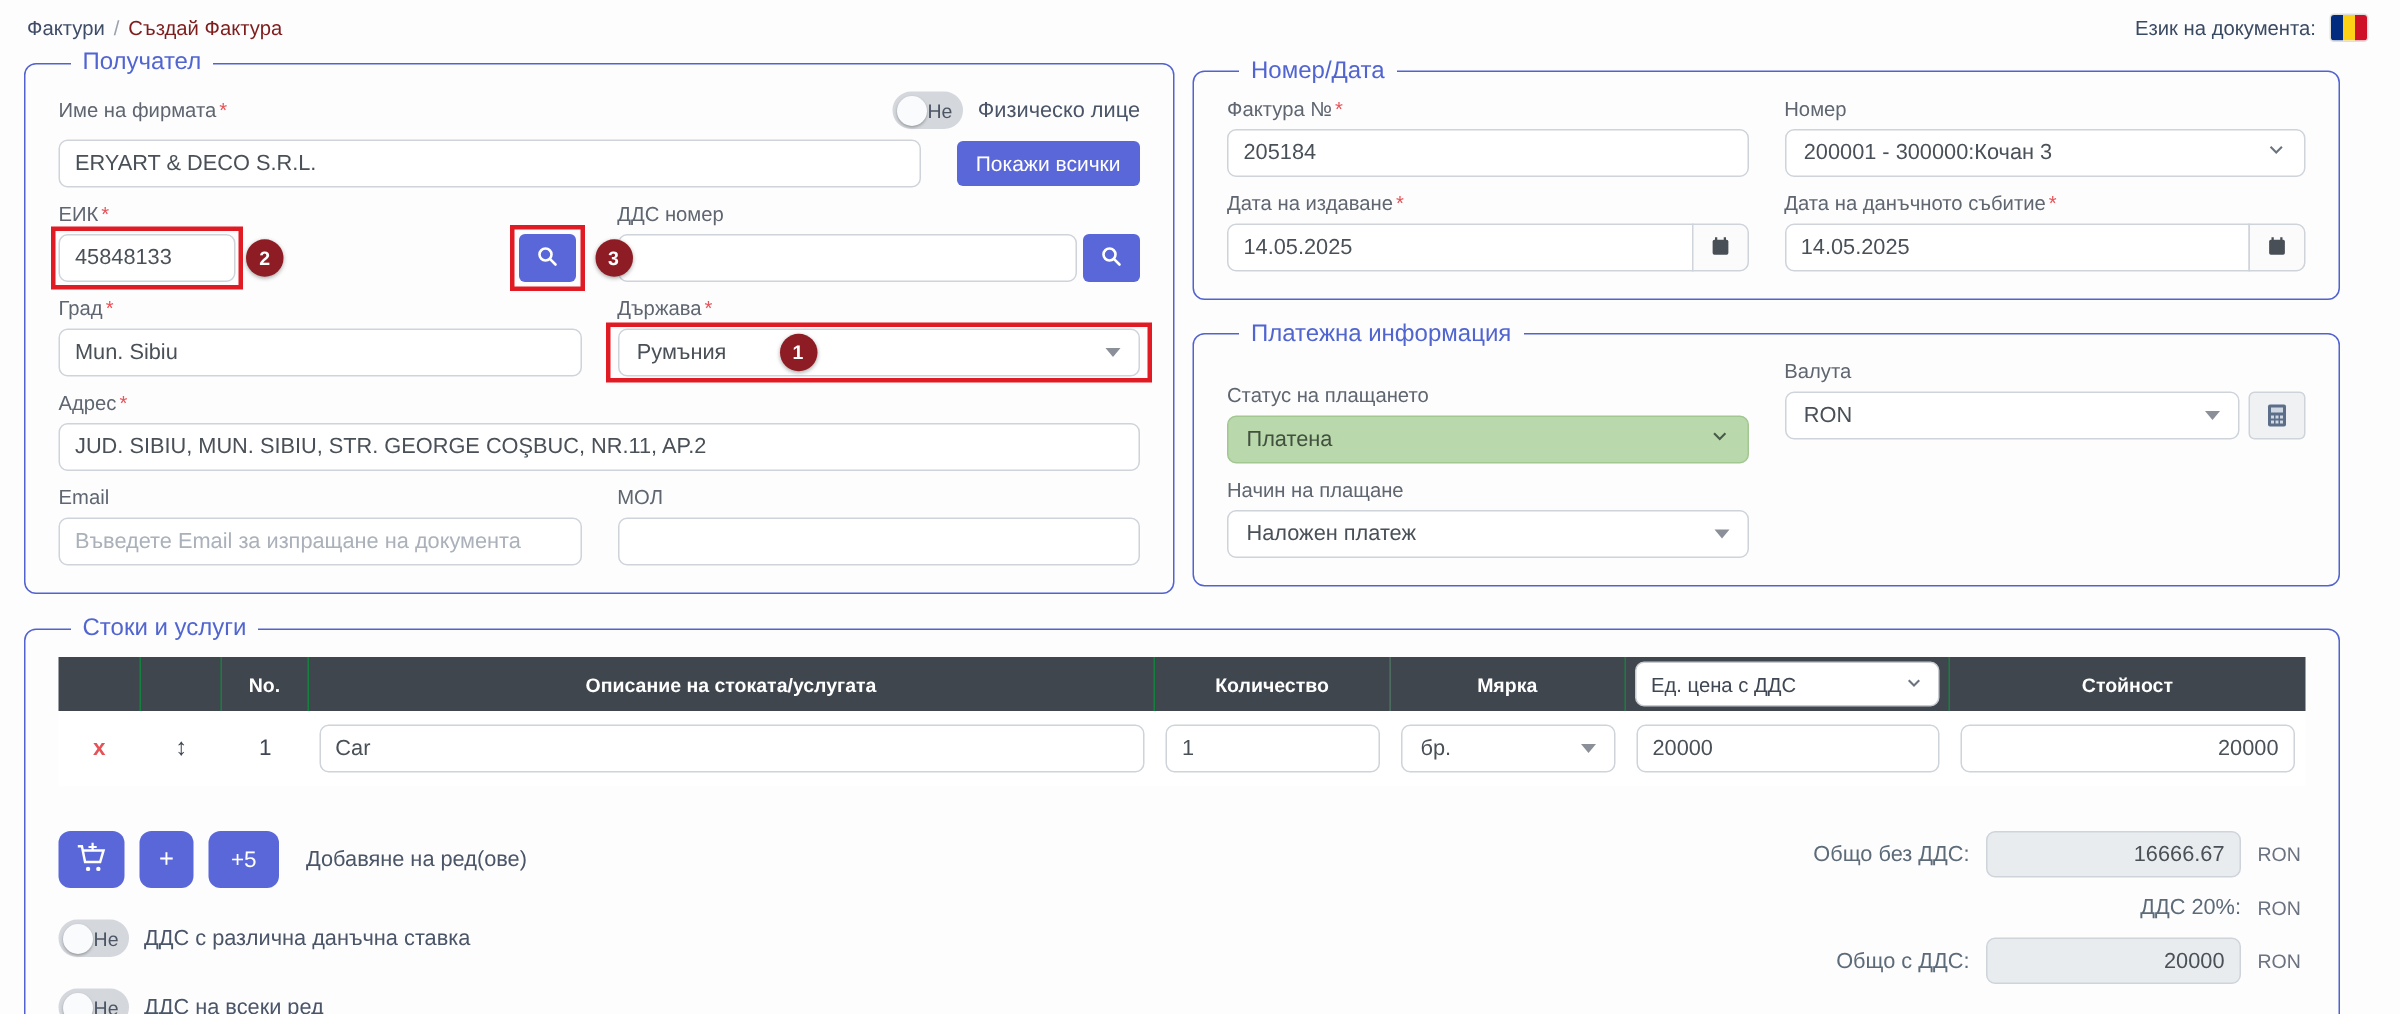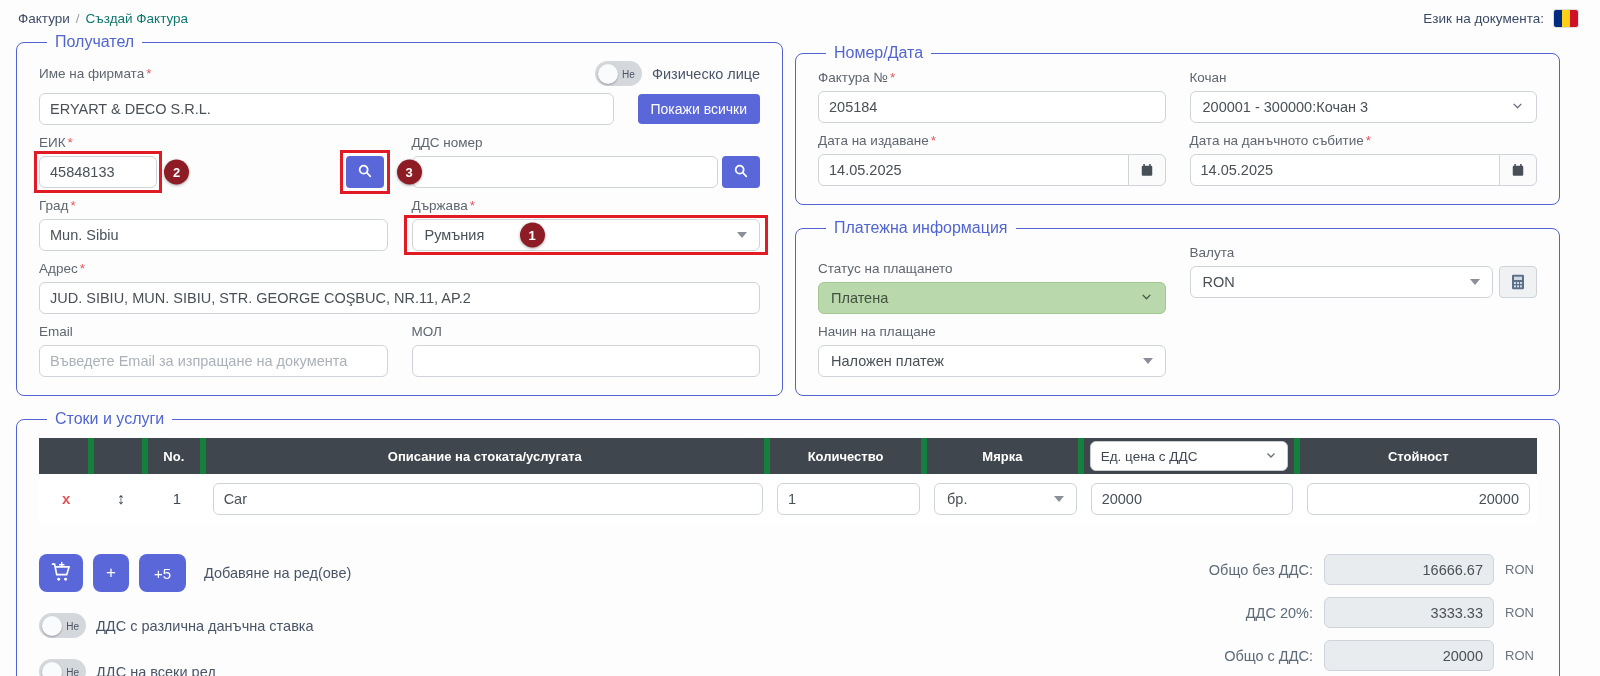--- a/index.html
+++ b/index.html
@@ -6,28 +6,28 @@
   html,body { width:1600px; height:676px; overflow:hidden; }
   body {
     position:relative; background:#fdfdfe;
     font-family:"Liberation Sans", sans-serif; color:#495057;
   }
   
   .topbar { display:flex; justify-content:space-between; align-items:center; padding:10px 22px 6px 18px; }
   .crumbs { font-size:13.5px; }
   .crumb-link { color:#3e4c66; cursor:pointer; }
   .crumb-sep { color:#9aa1ad; margin:0 6px; }
-  .crumb-cur { color:#0f766e; }
+  .crumb-cur { color:#7f1d1d; }
   .lang { display:flex; align-items:center; gap:10px; font-size:13.5px; color:#3b4a63; }
   .flag { width:24px; height:17px; display:flex; border-radius:2px; overflow:hidden; box-shadow:0 0 0 1px rgba(0,0,0,.12); cursor:pointer; }
   .flag i { flex:1; }
   .flag .b{ background:#002B7F } .flag .y{ background:#FCD116 } .flag .r{ background:#CE1126 }
 
   
-  .cols { display:flex; gap:12px; margin:0 40px 0 16px; align-items:flex-end; }
+  .cols { display:flex; gap:12px; margin:0 40px 0 16px; align-items:center; }
   .col-left { width:767px; }
   .col-right { flex:1; }
   fieldset.panel { border:1px solid #5263cf; border-radius:8px; padding:4px 22px 18px; background:#fdfdfe; }
   fieldset.panel legend { color:#5165d1; font-size:16px; padding:0 8px; margin-left:8px; }
   .lbl { display:block; font-size:13.5px; color:#5f6670; margin:10px 0 6px; }
   .star { color:#e8555a; margin-left:2px; }
   .inp {
     width:100%; height:32px; border:1px solid #ced4da; border-radius:6px;
     padding:0 10px; font-size:14.5px; color:#495057; background:#fff;
     font-family:"Liberation Sans", sans-serif; outline:none;
@@ -52,41 +52,41 @@
   .btn-primary {
     background:#5a67d8; color:#fff; border:none; border-radius:4px;
     font-size:14px; font-family:"Liberation Sans", sans-serif; cursor:pointer;
   }
   .btn-search { width:38px; height:32px; display:flex; align-items:center; justify-content:center; }
 
   
   .toggle-row { display:flex; align-items:center; gap:10px; }
   .toggle { width:47px; height:25px; border-radius:13px; background:#d4d7dc; position:relative; flex:none; cursor:pointer; }
   .toggle .knob { position:absolute; left:3px; top:2.5px; width:20px; height:20px; border-radius:50%; background:#fafbfc; box-shadow:0 1px 2px rgba(0,0,0,.3); }
-  .toggle .tstate { position:absolute; right:7px; top:50%; transform:translateY(-50%); font-size:10px; color:#4b5563; }
+  .toggle .tstate { position:absolute; right:7px; top:50%; transform:translateY(-50%); font-size:13px; color:#4b5563; }
   .toggle-label { font-size:14.5px; color:#4a5568; }
 
   
   .ann-wrap { position:relative; }
   .ann-box { position:absolute; border:3px solid #e01b24; pointer-events:none; z-index:5; }
   .badge {
     position:absolute; width:25px; height:25px; border-radius:50%; background:#8e1c24;
     color:#fff; font-size:13px; font-weight:bold; display:flex; align-items:center; justify-content:center;
     z-index:6; box-shadow:0 1px 3px rgba(0,0,0,.35);
   }
 
   
   .sel.green { background:#b9d8ab; border-color:#a2c791; color:#41503f; }
 
   
   .items-panel { margin:14px 40px 0 16px; }
   table.items { width:100%; border-collapse:separate; border-spacing:0; margin-top:6px; }
   table.items th {
     background:#40464e; color:#fff; font-size:13px; font-weight:bold; height:36px;
-    border-right:6px solid #15803d; text-align:center; padding:2px 4px;
+    border-right:1px solid #15803d; text-align:center; padding:2px 4px;
   }
   table.items th:last-child { border-right:none; }
   table.items td { padding:9px 7px; background:#fff; vertical-align:middle; }
   .cell-center { text-align:center; }
   .del-x { color:#e55357; font-weight:bold; font-size:15px; cursor:pointer; }
   .move-arrow { color:#3f4754; font-size:16px; cursor:grab; }
   .rownum { color:#3f4754; font-size:15px; }
   .hdr-sel {
     height:30px; background:#fff; border:1px solid #c8ccd2; border-radius:6px; margin:0 2px;
     display:flex; align-items:center; justify-content:space-between; padding:0 10px;
@@ -223,21 +223,21 @@
 
   <div class="col-right">
     <fieldset class="panel">
       <legend>Номер/Дата</legend>
       <div class="row2">
         <div>
           <label class="lbl" style="margin-top:4px;"><span>Фактура №</span><span class="star">*</span></label>
           <input class="inp" value="205184" style="">
         </div>
         <div>
-          <label class="lbl" style="margin-top:4px;">Кочан</label>
+          <label class="lbl" style="margin-top:4px;">Номер</label>
           <div class="sel">
             <span>200001 - 300000:Кочан 3</span>
             <span><svg width="13" height="13" viewBox="0 0 24 24" fill="none" stroke="#6b7280" stroke-width="2.6">
                   <path d="M5 9l7 7 7-7"></path>
                 </svg></span>
           </div>
         </div>
       </div>
       <div class="row2">
         <div>
@@ -403,21 +403,20 @@
     </div>
 
     <div class="totals">
       <div class="total-row">
         <span class="total-label">Общо без ДДС:</span>
         <span class="total-box">16666.67</span>
         <span class="cur">RON</span>
       </div>
       <div class="total-row">
         <span class="total-label">ДДС 20%:</span>
-        <span class="total-box">3333.33</span>
         <span class="cur">RON</span>
       </div>
       <div class="total-row">
         <span class="total-label">Общо с ДДС:</span>
         <span class="total-box">20000</span>
         <span class="cur">RON</span>
       </div>
     </div>
   </div>
 </fieldset>

